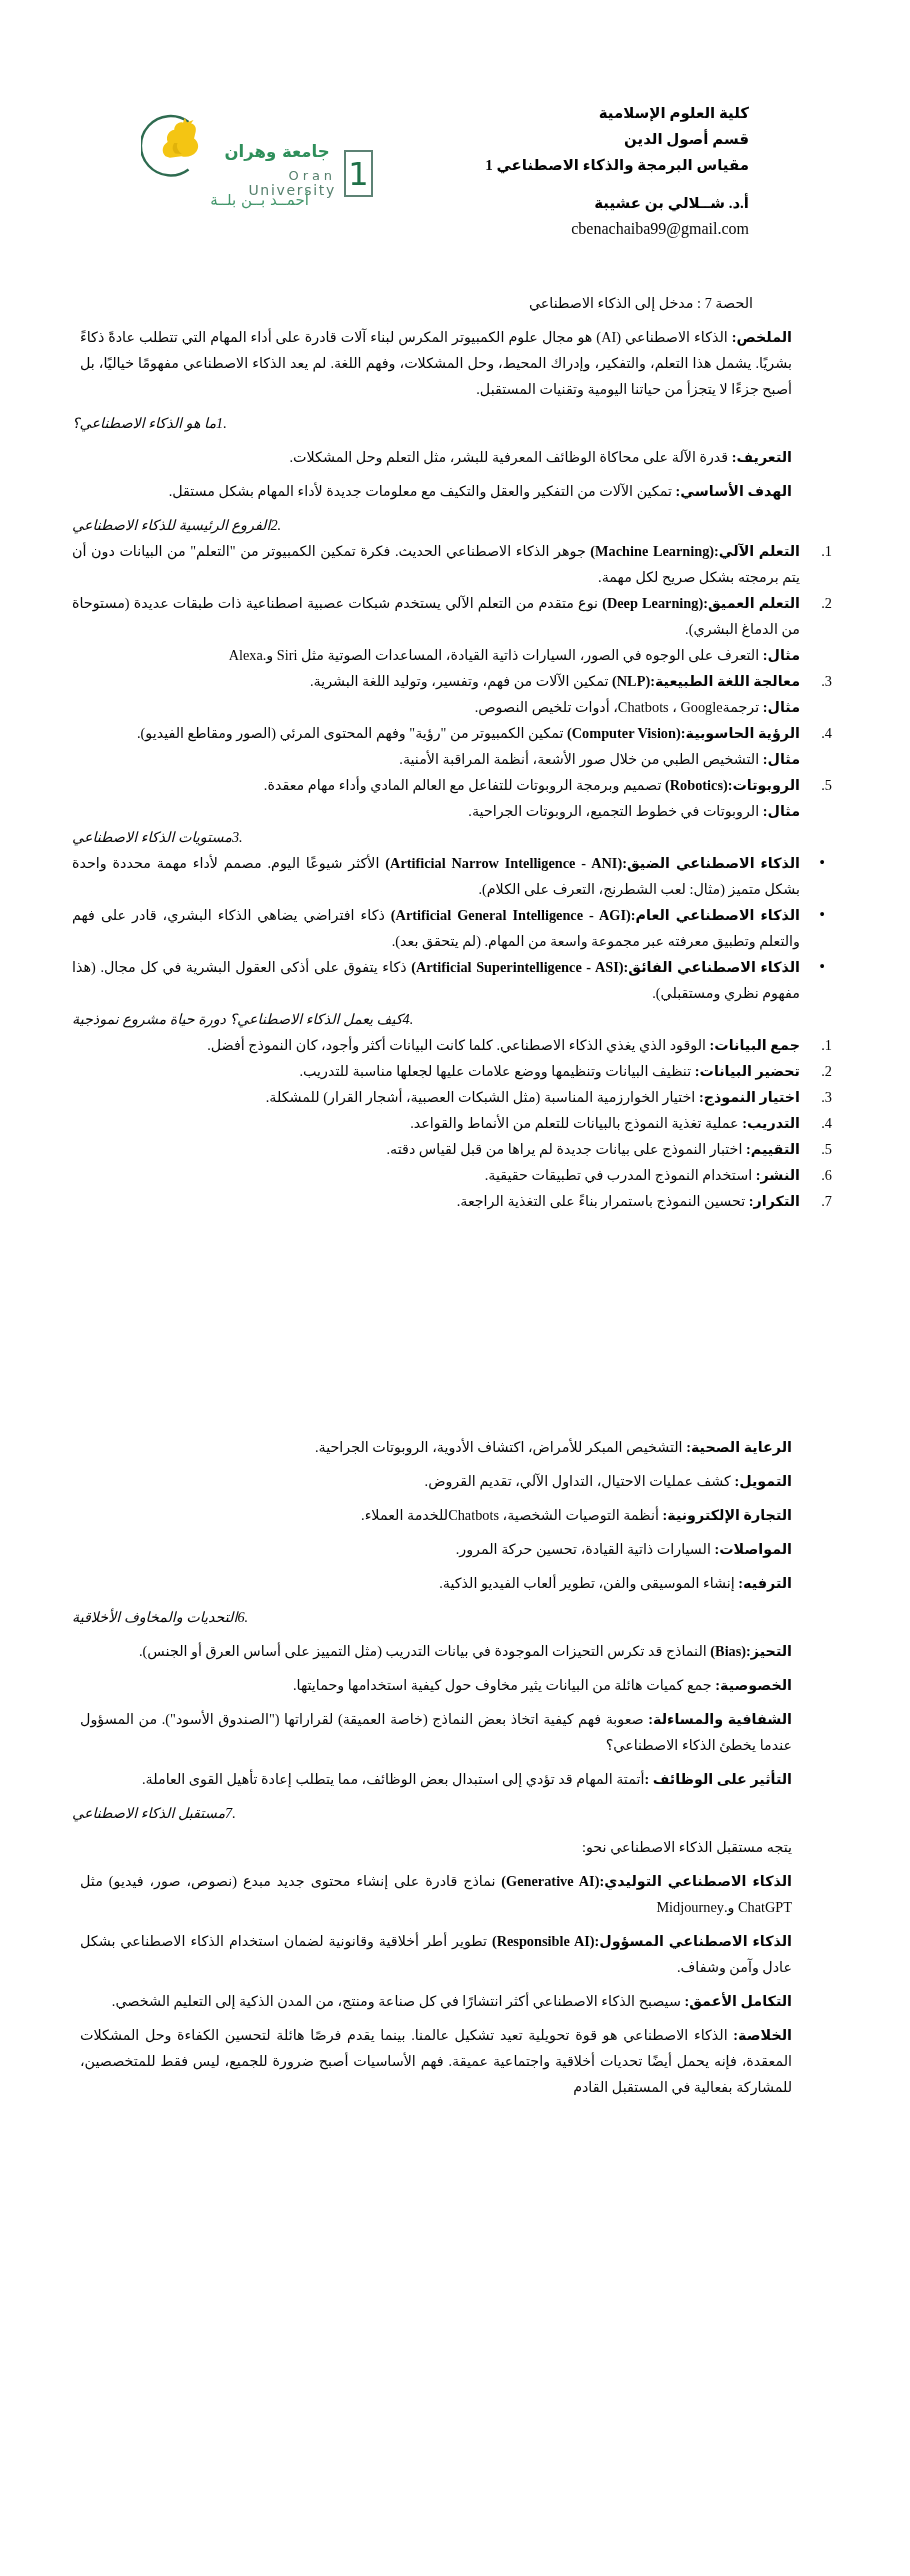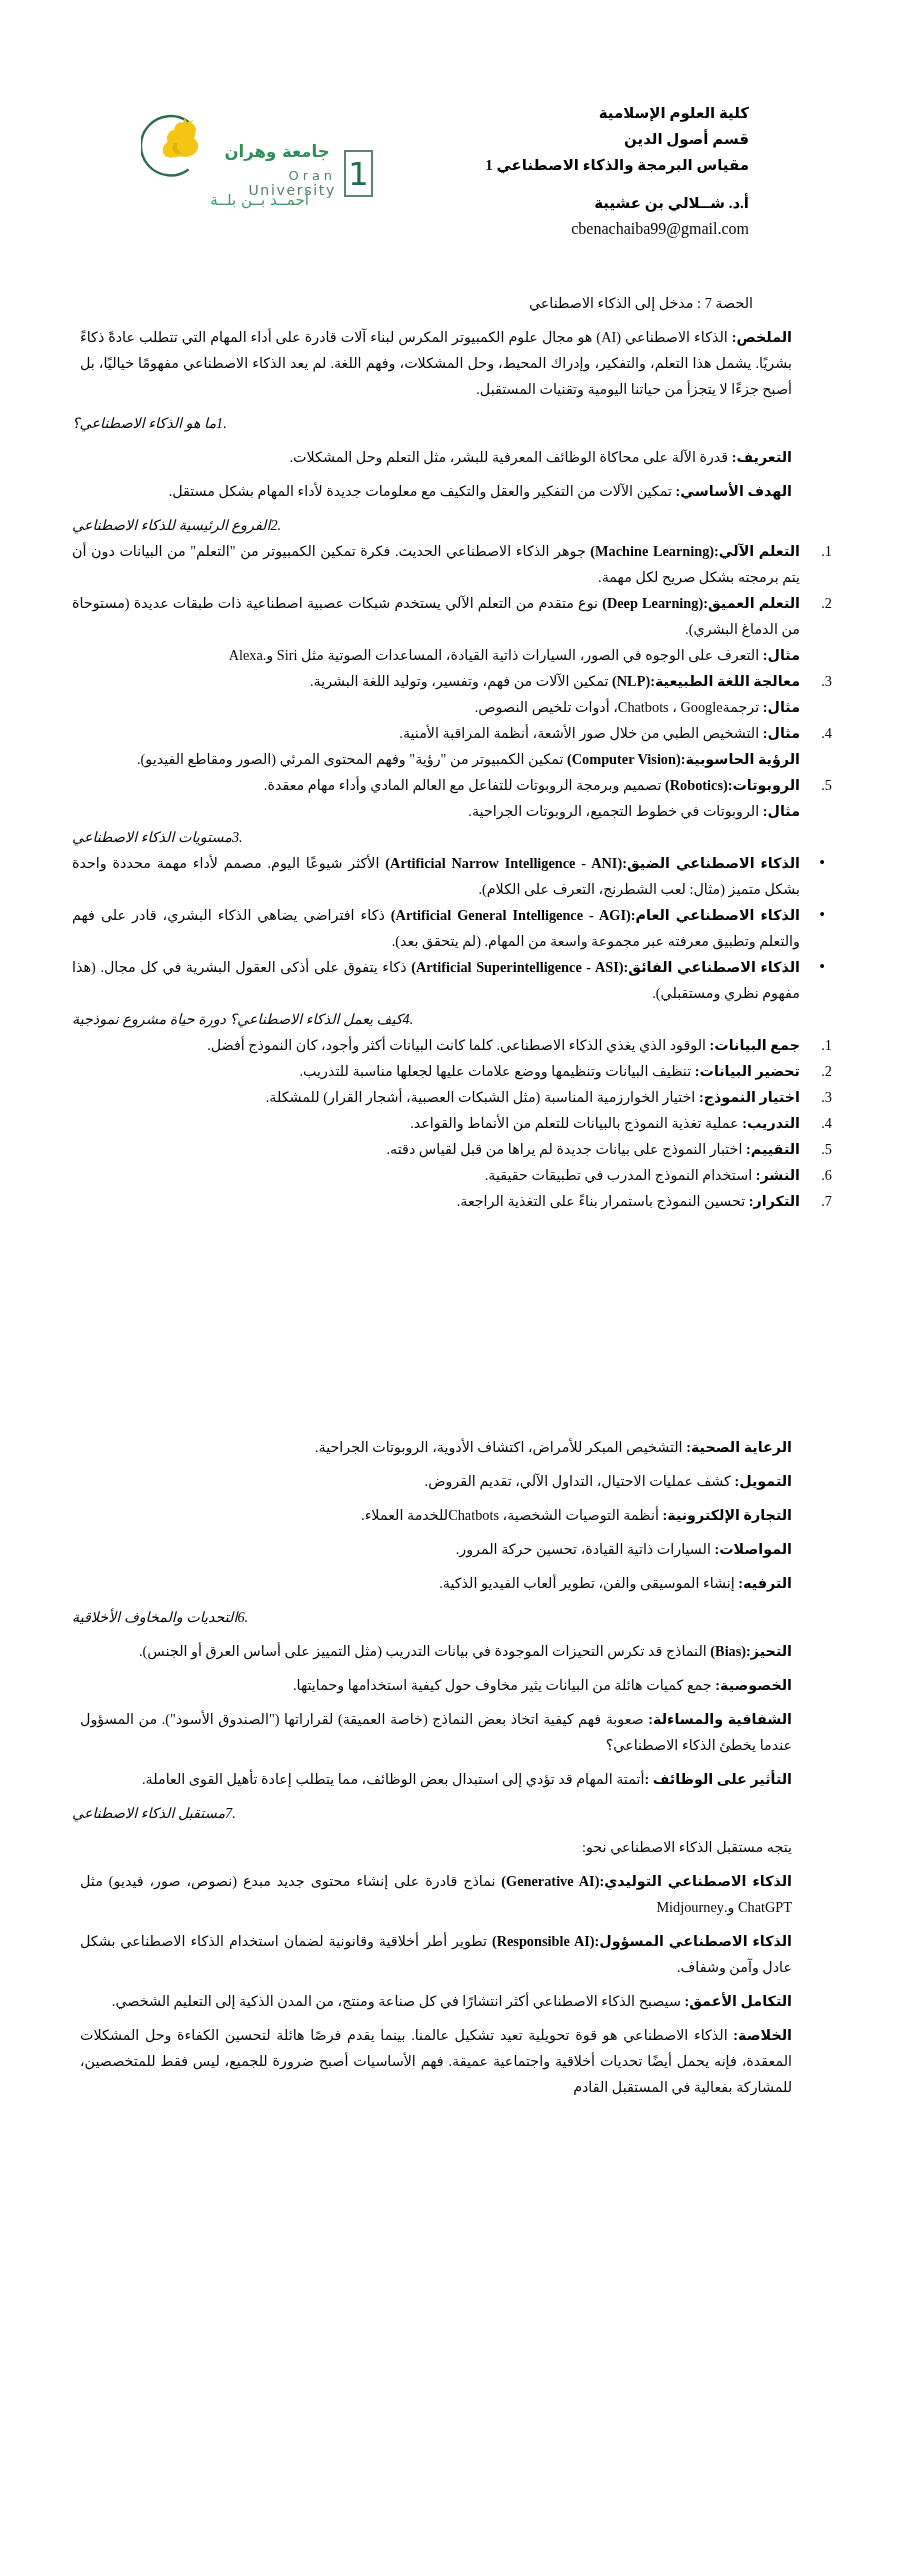--- a/index.html
+++ b/index.html
@@ -119,22 +119,22 @@
         <div class="li-para"><span class="b ">التعلم العميق:(Deep Learning)</span><span> نوع متقدم من التعلم الآلي يستخدم شبكات عصبية اصطناعية ذات طبقات عديدة (مستوحاة من الدماغ البشري).</span></div>
         <div class="li-para"><span class="b ">مثال:</span><span> التعرف على الوجوه في الصور، السيارات ذاتية القيادة، المساعدات الصوتية مثل Siri و.Alexa</span></div>
       </div>
       <div class="list-item">
         <span class="li-marker">.3</span>
         <div class="li-para"><span class="b ">معالجة اللغة الطبيعية:(NLP)</span><span> تمكين الآلات من فهم، وتفسير، وتوليد اللغة البشرية.</span></div>
         <div class="li-para"><span class="b ">مثال:</span><span> ترجمةGoogle ،‏ Chatbots، أدوات تلخيص النصوص.</span></div>
       </div>
       <div class="list-item">
         <span class="li-marker">.4</span>
+        <div class="li-para"><span class="b ">الرؤية الحاسوبية:(Computer Vision)</span><span> تمكين الكمبيوتر من "رؤية" وفهم المحتوى المرئي (الصور ومقاطع الفيديو).</span></div>
         <div class="li-para"><span class="b ">مثال:</span><span> التشخيص الطبي من خلال صور الأشعة، أنظمة المراقبة الأمنية.</span></div>
-        <div class="li-para"><span class="b ">الرؤية الحاسوبية:(Computer Vision)</span><span> تمكين الكمبيوتر من "رؤية" وفهم المحتوى المرئي (الصور ومقاطع الفيديو).</span></div>
       </div>
       <div class="list-item">
         <span class="li-marker">.5</span>
         <div class="li-para"><span class="b ">الروبوتات:(Robotics)</span><span> تصميم وبرمجة الروبوتات للتفاعل مع العالم المادي وأداء مهام معقدة.</span></div>
         <div class="li-para"><span class="b ">مثال:</span><span> الروبوتات في خطوط التجميع، الروبوتات الجراحية.</span></div>
       </div>
       <div class="heading-i"><span class="i">.3مستويات الذكاء الاصطناعي</span></div>
       <div class="list-item">
         <span class="li-marker bullet">•</span>
         <div class="li-para"><span class="b ">الذكاء الاصطناعي الضيق:(Artificial Narrow Intelligence - ANI)</span><span> الأكثر شيوعًا اليوم. مصمم لأداء مهمة محددة واحدة بشكل متميز (مثال: لعب الشطرنج، التعرف على الكلام).</span></div>

